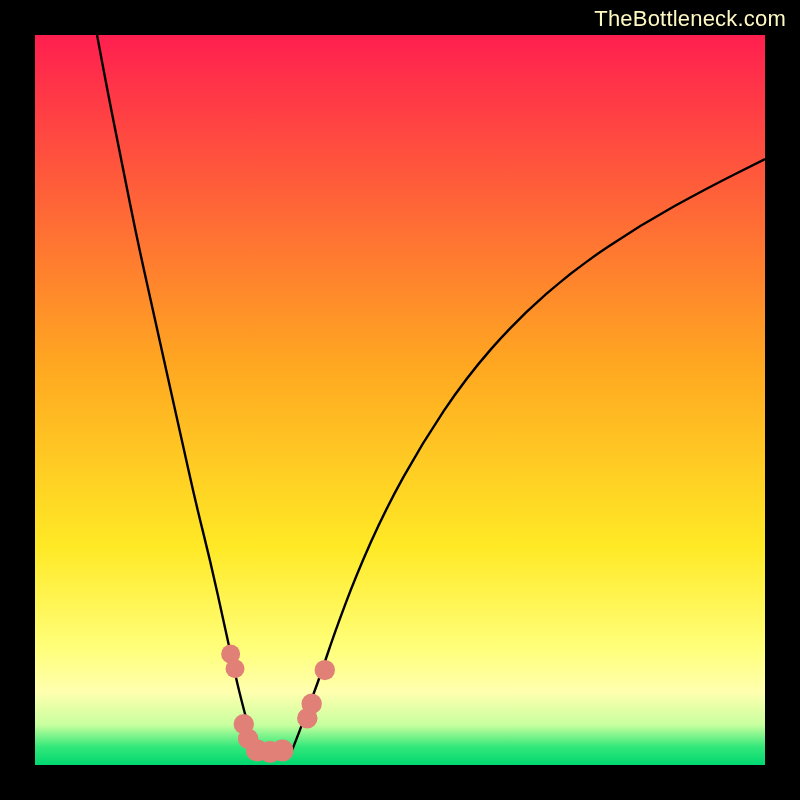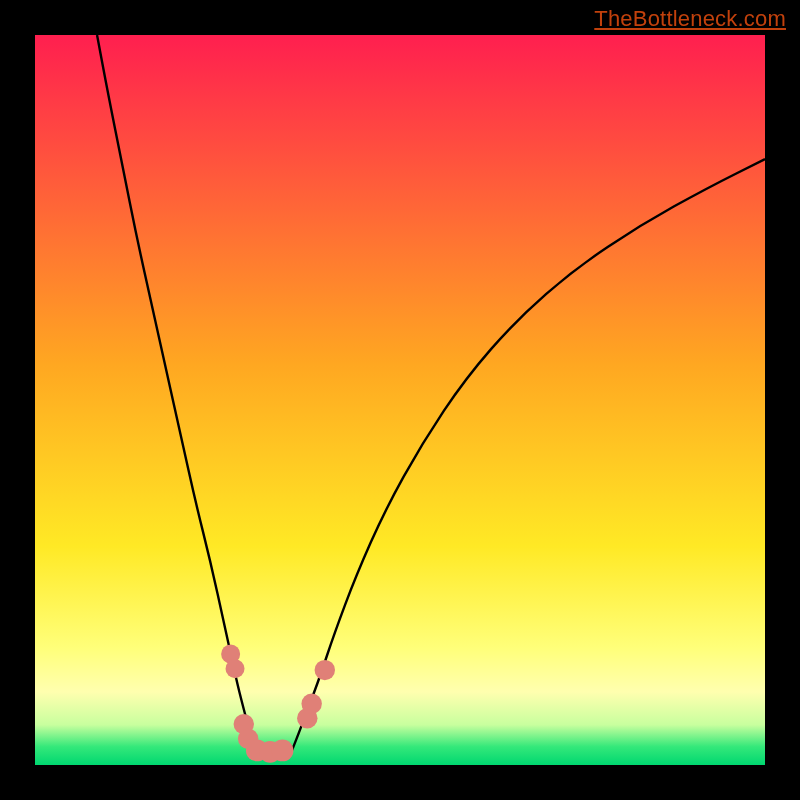--- a/index.html
+++ b/index.html
@@ -24,26 +24,25 @@
     top: 35px;
     left: 35px;
     width: 730px;
     height: 730px;
     overflow: hidden;
   }
   .watermark {
     position: absolute;
     top: 6px;
     right: 14px;
-    color: #c2410c;
+    color: #fef9c3;
     font-size: 22px;
     letter-spacing: 0.2px;
     font-weight: 500;
     z-index: 10;
-    text-decoration: underline;
   }
   svg {
     display: block;
   }
 </style>
 </head>
 <body>
 
 <div class="frame">
   <div class="watermark">TheBottleneck.com</div>

